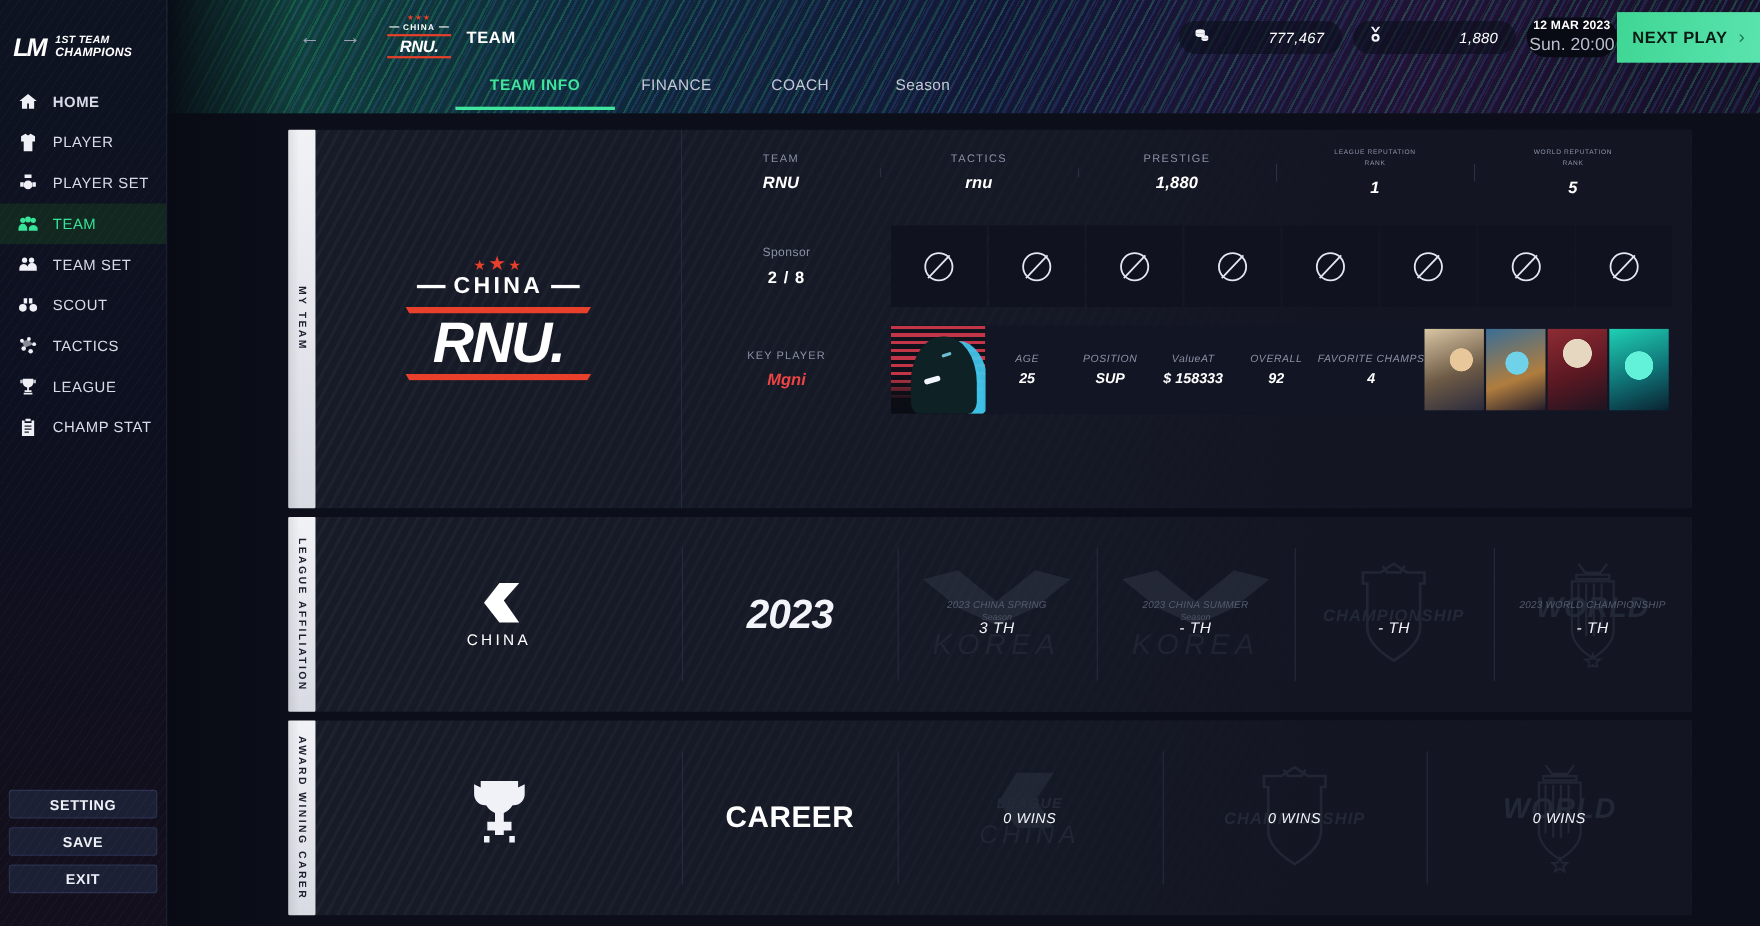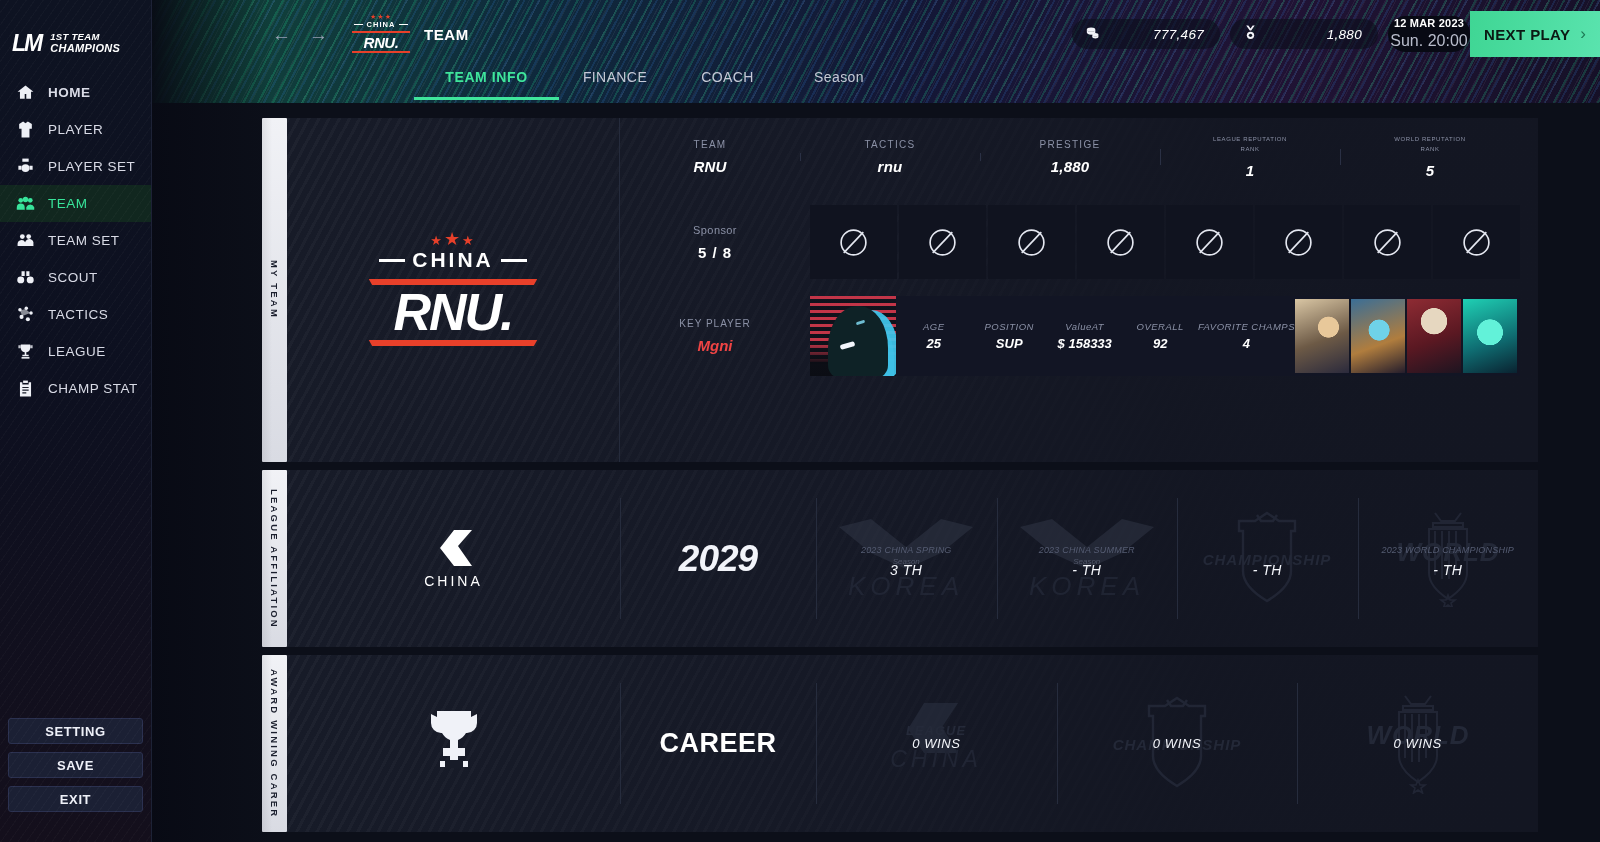--- a/index.html
+++ b/index.html
@@ -541,21 +541,21 @@
                 <div class="stat">
                   <div class="slabel tiny" style="white-space:pre-line">WORLD REPUTATION
 RANK</div>
                   <div class="sval">5</div>
                 </div>
               </div>
 
               <div class="sponsor-row">
                 <div class="sponsor-lbl">
                   <div class="sl">Sponsor</div>
-                  <div class="sv">5 / 8</div>
+                  <div class="sv">2 / 8</div>
                 </div>
                 <div class="sponsor-slots">
                   <div class="slot">
                       <svg viewBox="0 0 32 32">
                         <circle cx="16" cy="16" r="12"></circle>
                         <line x1="6.5" y1="26" x2="25.5" y2="6"></line>
                       </svg>
                     </div>
                   <div class="slot">
                       <svg viewBox="0 0 32 32">
@@ -660,21 +660,21 @@
               <div class="china-logo">
                 <span class="china-mark">
                   <svg viewBox="0 0 44 40">
                       <path d="M4 2h36L26 18 40 38H22L8 20 22 2H4z"></path>
                     </svg>
                 </span>
                 <span class="txt">CHINA</span>
               </div>
             </div>
             <div class="cell c-year">
-              <span class="year">2029</span>
+              <span class="year">2023</span>
             </div>
 
             <div class="cell c-badge">
               <div class="badge">
                 <span class="gw">
                   <svg width="150" height="88" viewBox="0 0 150 88">
                       <path d="M8 14 L40 6 L75 34 L110 6 L142 14 L110 40 L75 56 L40 40 Z" fill="#323848"></path>
                       <text x="75" y="82" font-size="26" letter-spacing="5" text-anchor="middle" fill="#2b3142" font-family="Liberation Sans">KOREA</text>
                     </svg>
                 </span>

